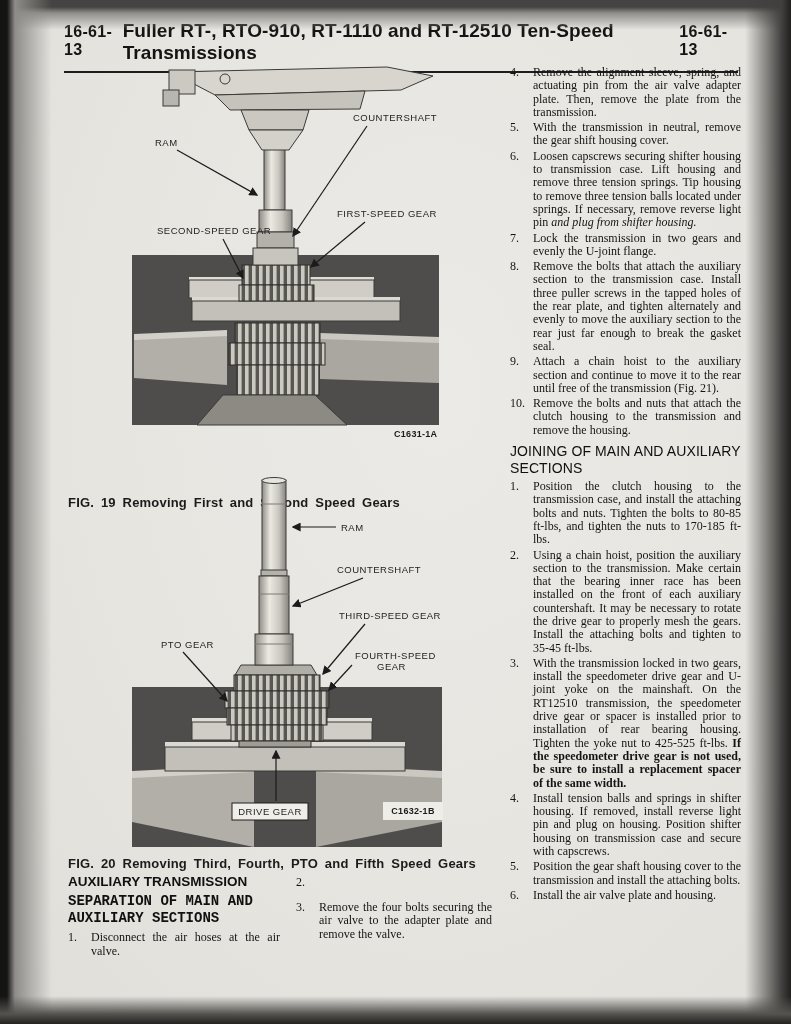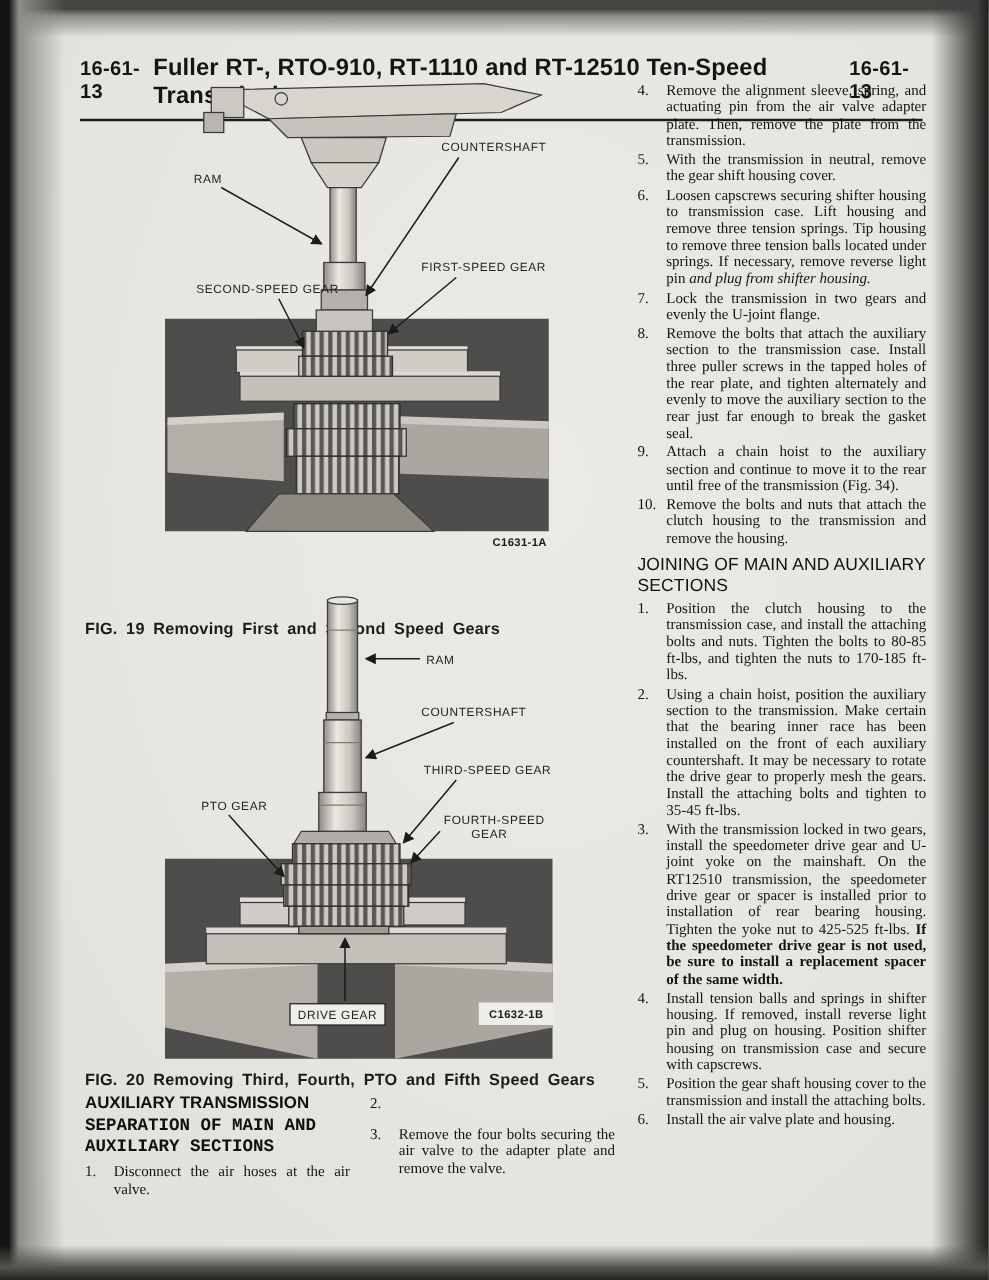--- a/index.html
+++ b/index.html
@@ -7,21 +7,21 @@
         background:radial-gradient(ellipse at 55% 38%, #eceae6 0%, #e7e5e0 55%, #e0ded9 100%);
         font-family:"Liberation Serif",serif;color:#141414;}
   
   .edge{position:absolute;pointer-events:none;}
   .edge.top{left:0;right:0;top:0;height:30px;background:linear-gradient(180deg,#454442 0,#454442 7px,#908e8a 13px,rgba(233,231,227,0) 30px);}
   .edge.left{left:0;top:0;bottom:0;width:52px;background:linear-gradient(90deg,#141413 0,#141413 7px,#8f8d89 15px,rgba(233,231,227,0) 52px);}
   .edge.right{right:0;top:0;bottom:0;width:46px;background:linear-gradient(270deg,#201f1e 0,#403f3d 9px,rgba(233,231,227,0) 46px);}
   .edge.bottom{left:0;right:0;bottom:0;height:28px;background:linear-gradient(0deg,#232220 0,#55534f 10px,rgba(233,231,227,0) 28px);}
 
   
-  .hdr{position:absolute;left:64px;top:44px;width:674px;display:flex;align-items:baseline;
+  .hdr{position:absolute;left:64px;top:20px;width:674px;display:flex;align-items:baseline;
        justify-content:space-between;border-bottom:2px solid #1d1d1c;padding-bottom:7px;
        font-family:"Liberation Sans",sans-serif;font-weight:700;}
   .hdr .code{font-size:16px;letter-spacing:.3px;}
   .hdr .title{font-size:19px;letter-spacing:.1px;}
 
   
   .col-right{position:absolute;left:510px;top:66px;width:231px;font-size:12px;line-height:13.3px;}
   .step{display:flex;margin-bottom:2px;}
   .step .num{flex:0 0 23px;}
   .step .txt{flex:1;text-align:justify;}
@@ -230,21 +230,21 @@
     <div class="step">
       <span class="num">7.</span>
       <span class="txt"><span>Lock the transmission in two gears and evenly the U-joint flange.</span><i></i></span>
     </div>
     <div class="step">
       <span class="num">8.</span>
       <span class="txt"><span>Remove the bolts that attach the auxiliary section to the transmission case. Install three puller screws in the tapped holes of the rear plate, and tighten alternately and evenly to move the auxiliary section to the rear just far enough to break the gasket seal.</span><i></i></span>
     </div>
     <div class="step">
       <span class="num">9.</span>
-      <span class="txt"><span>Attach a chain hoist to the auxiliary section and continue to move it to the rear until free of the transmission (Fig. 34).</span><i></i></span>
+      <span class="txt"><span>Attach a chain hoist to the auxiliary section and continue to move it to the rear until free of the transmission (Fig. 21).</span><i></i></span>
     </div>
     <div class="step">
       <span class="num">10.</span>
       <span class="txt"><span>Remove the bolts and nuts that attach the clutch housing to the transmission and remove the housing.</span><i></i></span>
     </div>
 
     <div class="subhead">JOINING OF MAIN AND AUXILIARY SECTIONS</div>
 
     <div class="step">
       <span class="num">1.</span>

